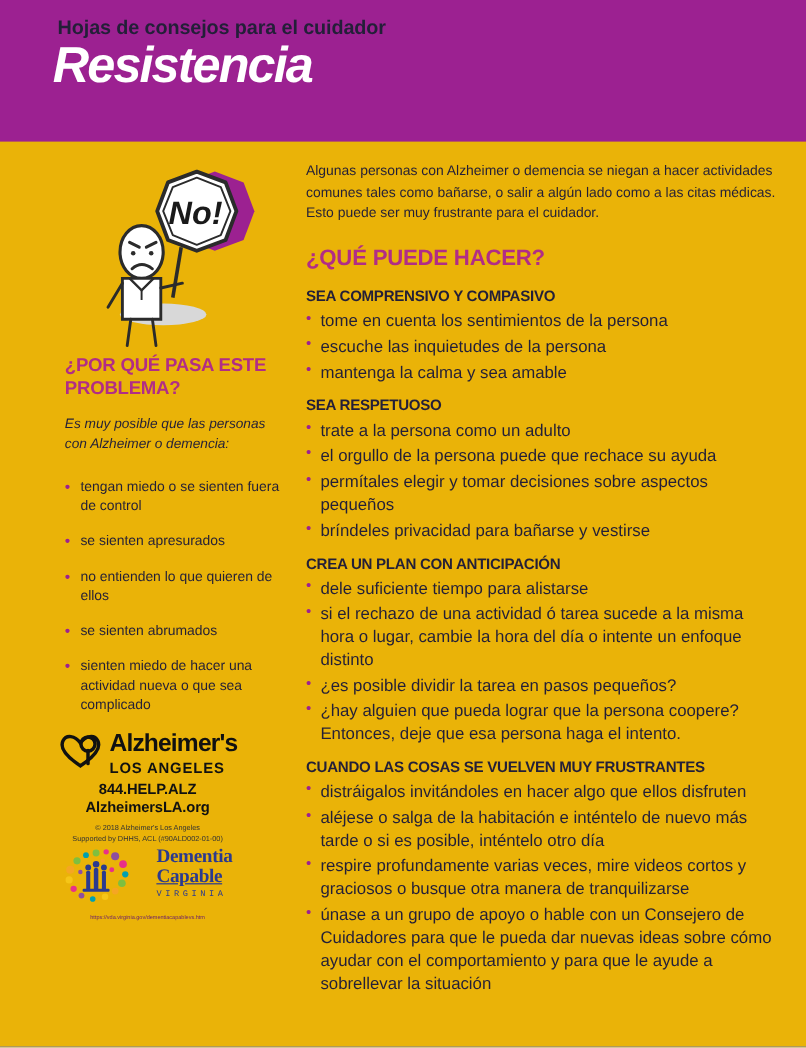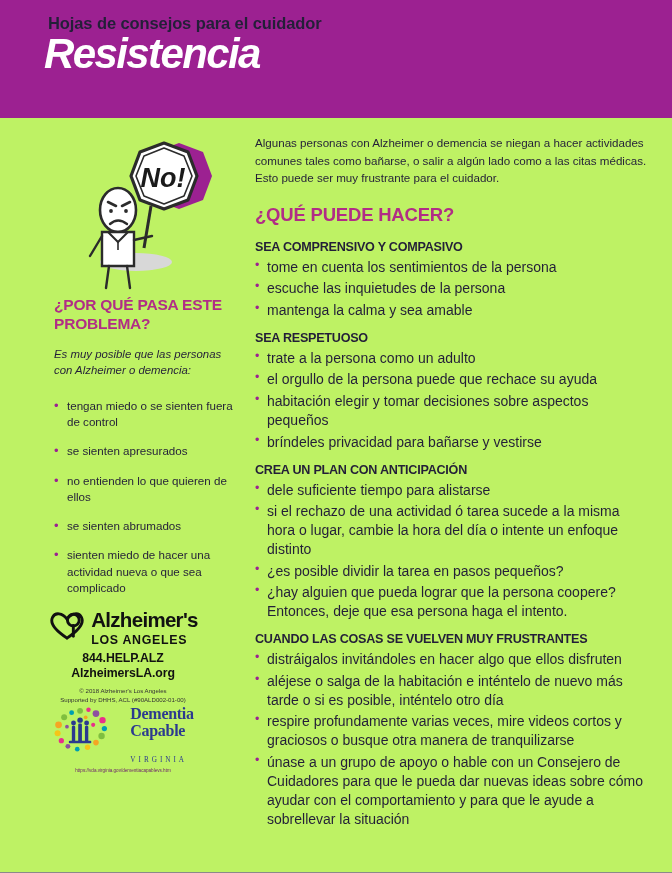--- a/index.html
+++ b/index.html
@@ -8,21 +8,21 @@
     background: #ffffff;
   }
   body {
     font-family: "Liberation Sans", sans-serif;
     -webkit-font-smoothing: antialiased;
   }
   .page {
     position: relative;
     width: 672px;
     height: 873px;
-    background: #bef264;
+    background: #eab308;
     overflow: hidden;
     border-bottom: 1px solid #8a8a8a;
     box-sizing: border-box;
   }
 
   
   .banner {
     position: absolute;
     left: 0; top: 0;
     width: 672px;
@@ -170,27 +170,27 @@
     gap: 20px;
   }
   .dc-words { text-align: left; line-height: 1; }
   .dc-l1, .dc-l2 {
     font-family: "Liberation Serif", serif;
     font-size: 16px;
     font-weight: bold;
     color: #2B3A8F;
     letter-spacing: -0.3px;
   }
-  .dc-l2 { margin-top: 1px; }
+  .dc-l2 { margin-top: 1px; text-decoration: underline; }
   .dc-l3 {
-    font-family: Liberation Serif, serif;
+    font-family: Liberation Mono, monospace;
     font-size: 7.2px;
     color: #2B3A8F;
     letter-spacing: 3px;
-    margin-top: 18px;
+    margin-top: 4px;
   }
   .dc-url {
     margin-top: 4px;
     font-size: 4.6px;
     color: #6B1F6B;
   }
 
   
   .right-col {
     position: absolute;
@@ -384,21 +384,21 @@
         <li>escuche las inquietudes de la persona</li>
         <li>mantenga la calma y sea amable</li>
       </ul>
     </div>
 
     <div class="sec">
       <div class="sec-title">SEA RESPETUOSO</div>
       <ul class="sec-list">
         <li>trate a la persona como un adulto</li>
         <li>el orgullo de la persona puede que rechace su ayuda</li>
-        <li>habitación elegir y tomar decisiones sobre aspectos pequeños</li>
+        <li>permítales elegir y tomar decisiones sobre aspectos pequeños</li>
         <li>bríndeles privacidad para bañarse y vestirse</li>
       </ul>
     </div>
 
     <div class="sec">
       <div class="sec-title">CREA UN PLAN CON ANTICIPACIÓN</div>
       <ul class="sec-list">
         <li>dele suficiente tiempo para alistarse</li>
         <li>si el rechazo de una actividad ó tarea sucede a la misma hora o lugar, cambie la hora del día o intente un enfoque distinto</li>
         <li>¿es posible dividir la tarea en pasos pequeños?</li>

